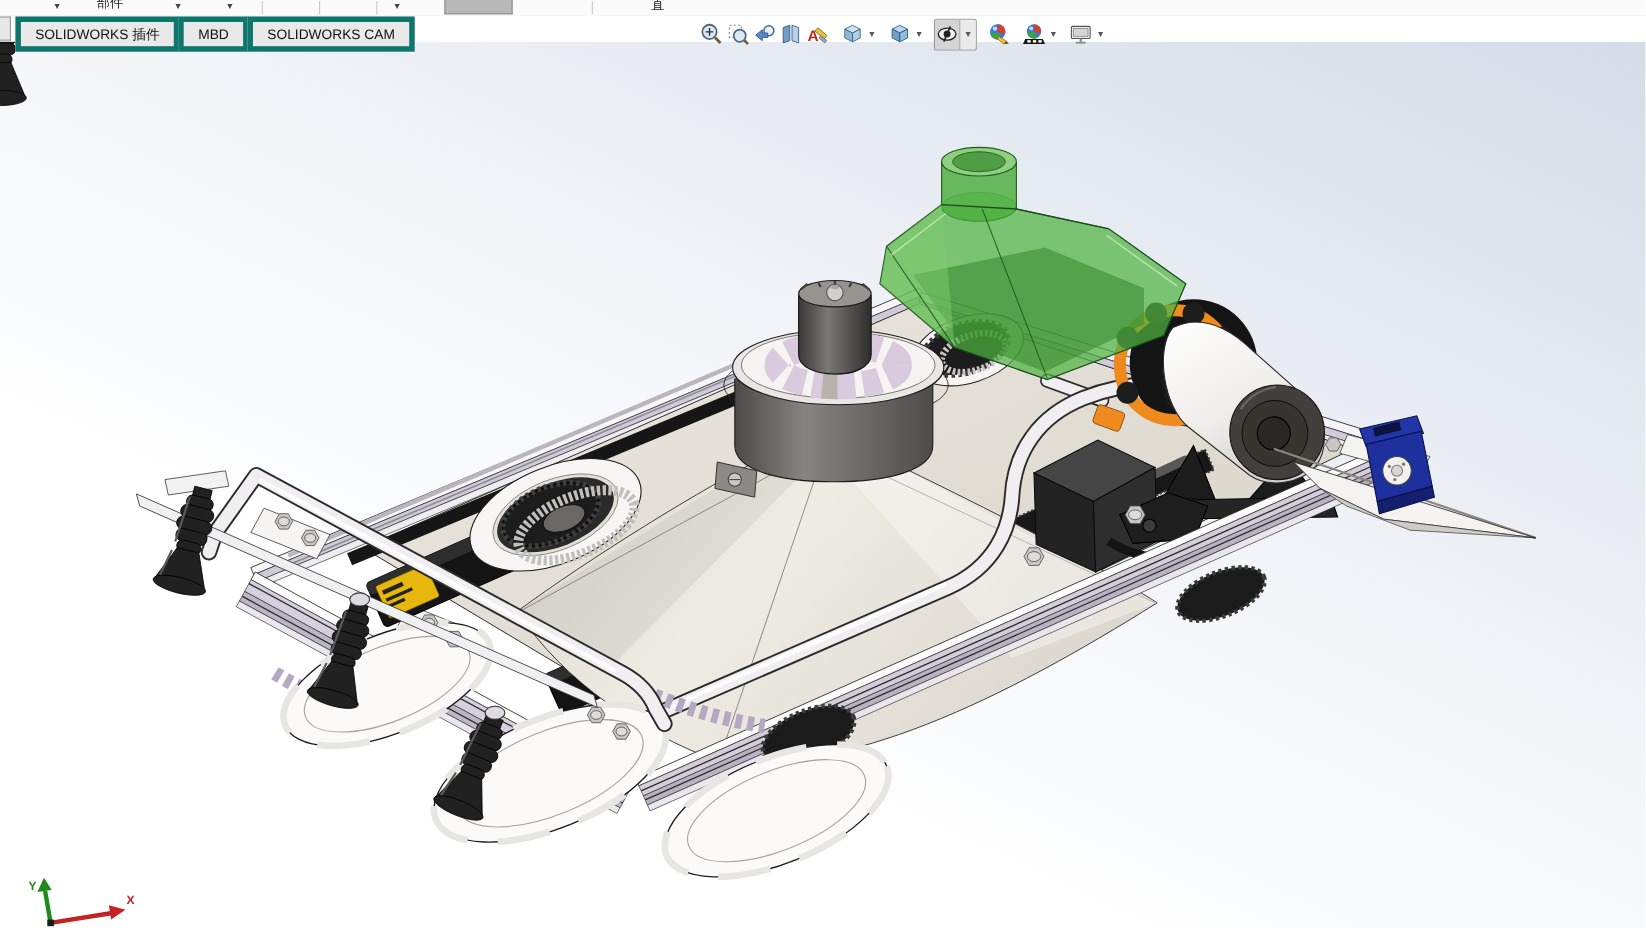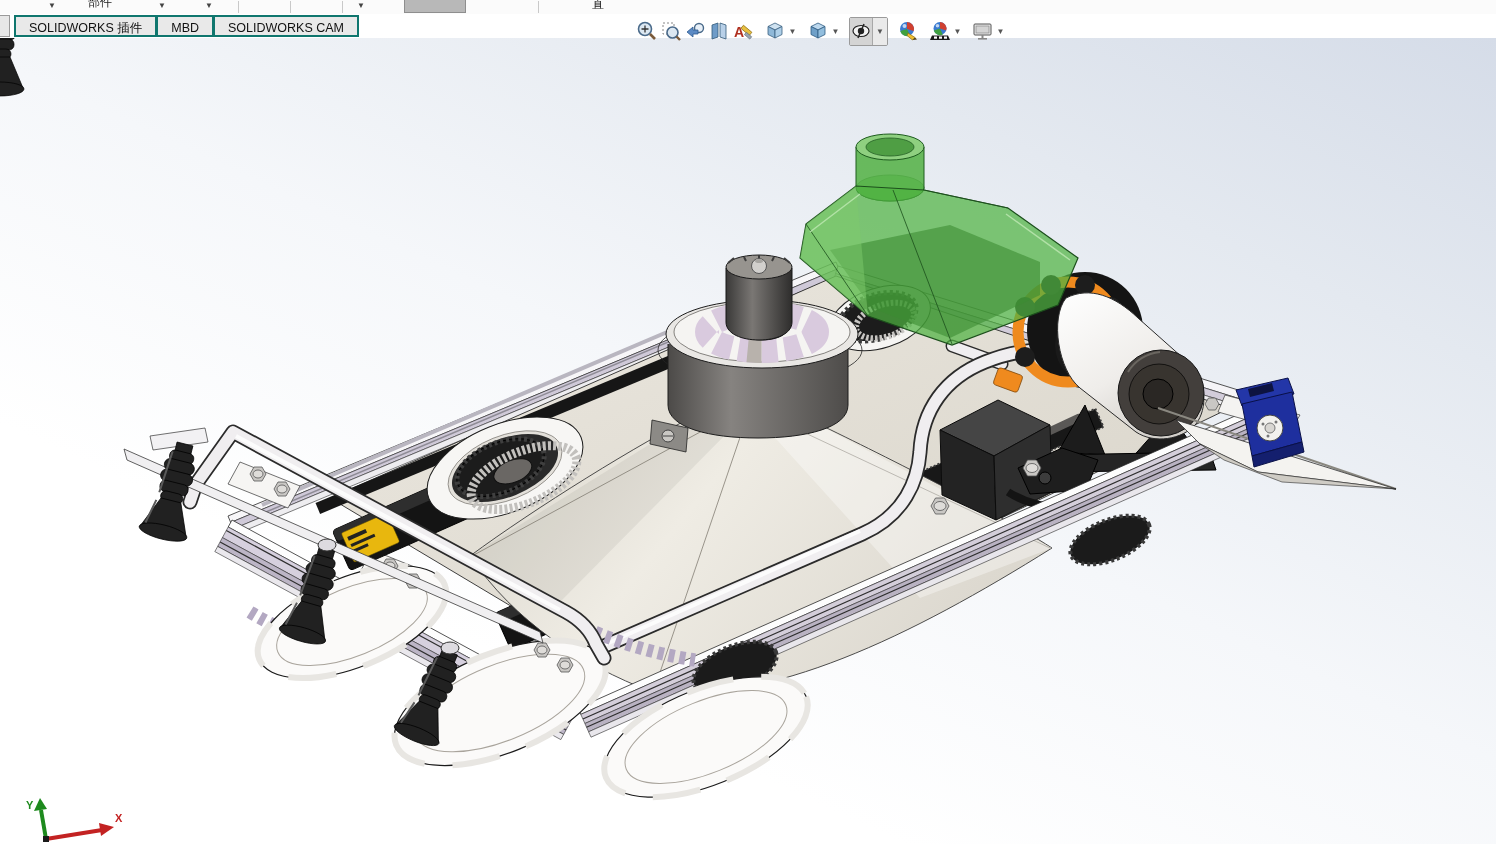--- a/index.html
+++ b/index.html
@@ -13,21 +13,21 @@
   .cm-partial-text{position:absolute;top:-6px;font-size:12px;color:#222;}
   .cm-sep{position:absolute;top:1px;width:1px;height:12px;background:#c9c9c9;}
   .cm-pressed{position:absolute;left:404px;top:0;width:62px;height:13px;background:#b8b8b8;
     border:1px solid #8e8e8e;border-top:none;box-sizing:border-box;}
 
   
   .tabrow{position:absolute;left:0;top:14px;width:1496px;height:24px;background:#fff;z-index:30;}
   .tab-stub{position:absolute;left:0;top:1px;width:10px;height:22px;background:#e7e7e7;
     border:1px solid #9a9a9a;border-left:none;box-sizing:border-box;}
   .tabs{position:absolute;left:14px;top:1px;display:flex;}
-  .tab{height:22px;line-height:22px;padding:0 13px;background:#e9e9e9;border:2px solid #0f766e;
+  .tab{height:32px;line-height:22px;padding:0 13px;background:#e9e9e9;border:5px solid #0f766e;
     box-sizing:border-box;font-size:12.5px;color:#111;margin-left:-1px;white-space:nowrap;cursor:default;}
   .tab:first-child{margin-left:0;}
 
   
   .viewport{position:absolute;left:0;top:38px;width:1496px;height:806px;
     background:linear-gradient(205deg,#d5dce8 0%,#e4e9f0 22%,#f5f7fa 48%,#ffffff 72%);}
   .modelsvg{position:absolute;left:0;top:0;width:1496px;height:844px;z-index:5;}
 
   
   .hud{position:absolute;left:635px;top:17px;height:28px;display:flex;align-items:center;z-index:40;}

